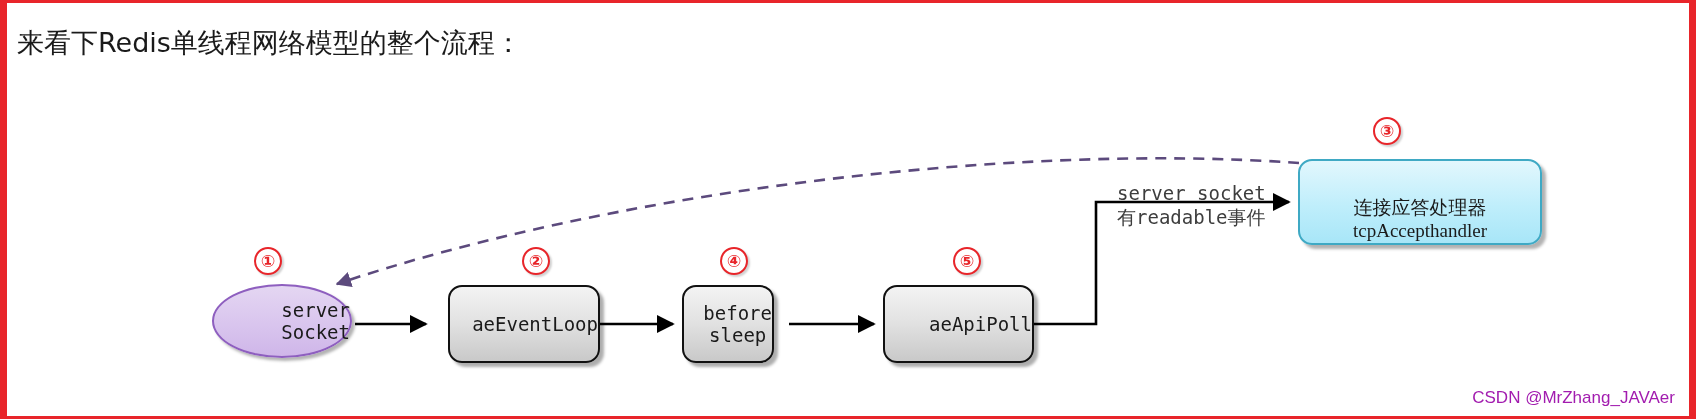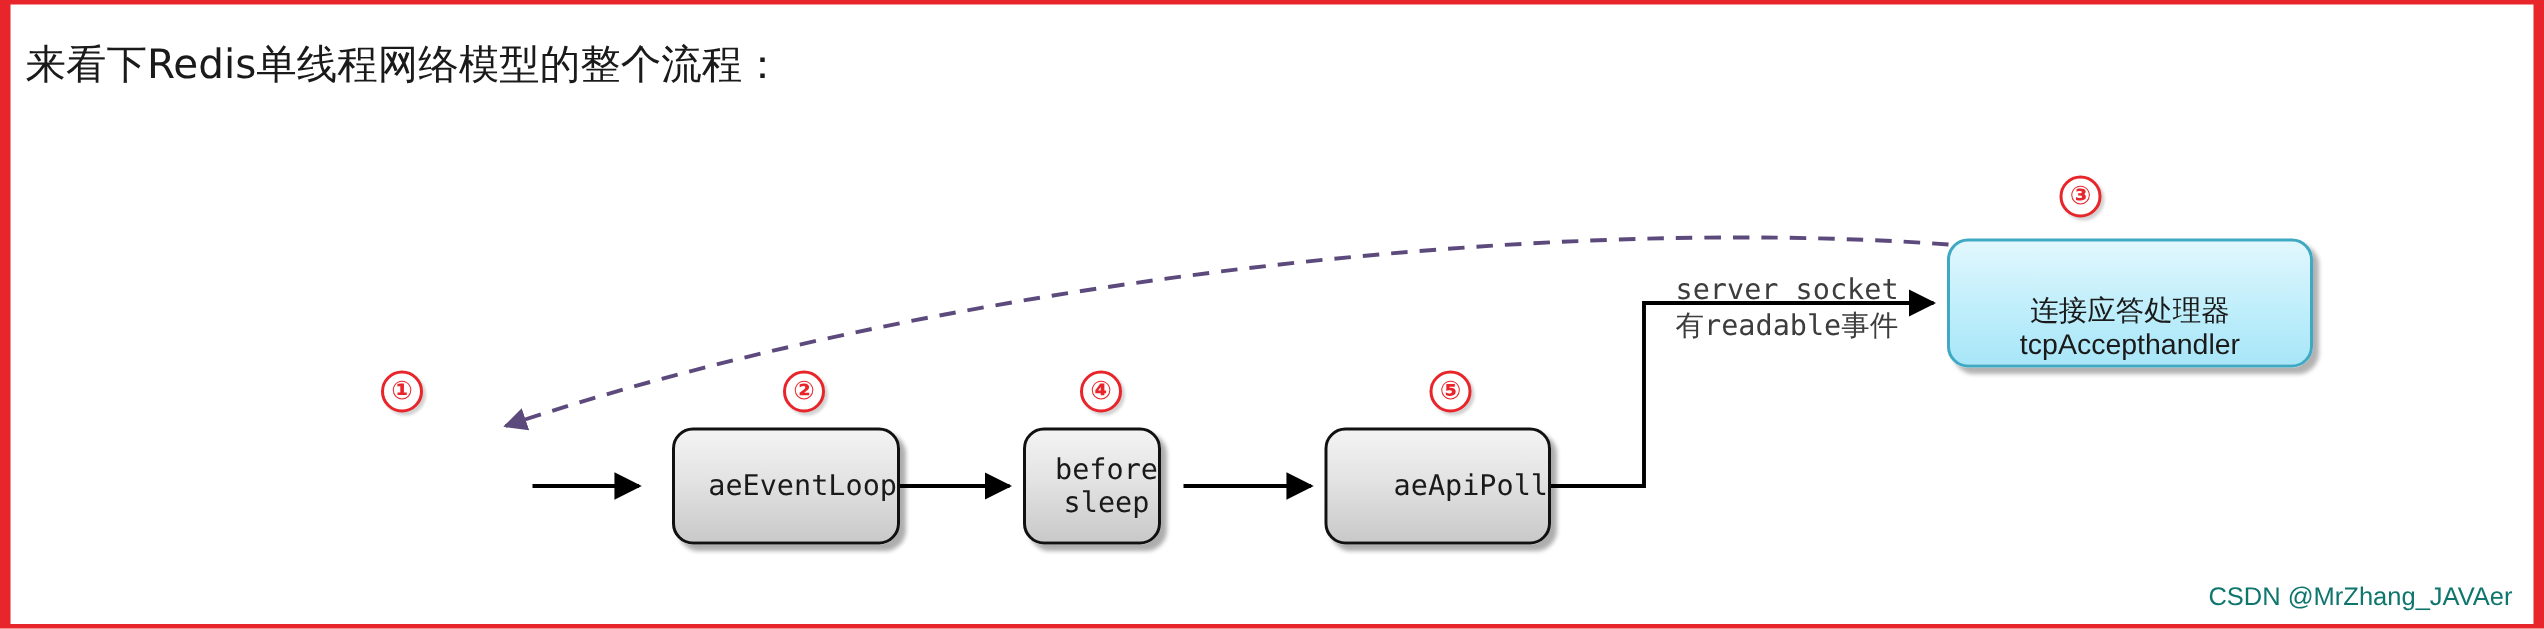--- a/index.html
+++ b/index.html
@@ -103,21 +103,21 @@
     font-size: 18px;
     box-shadow: 4px 4px 3px rgba(0,0,0,0.30);
     flex-direction: column;
     line-height: 1.25;
   }
   #node-tcp-accept-handler .cn {
     font-family: "DejaVu Sans", "Liberation Sans", sans-serif;
     font-size: 19px;
   }
   #node-tcp-accept-handler .mono {
-    font-family: Liberation Sans, sans-serif;
+    font-family: Liberation Serif, serif;
     font-size: 19px;
   }
 
   
   .badge {
     position: absolute;
     width: 28px;
     height: 28px;
     border-radius: 50%;
     border: 2.5px solid #e8252a;
@@ -152,21 +152,21 @@
   }
   #edge-label-server-socket-readable .ln { display: block; }
 
   
   #watermark {
     position: absolute;
     right: 14px;
     bottom: 8px;
     font-family: "Liberation Sans", sans-serif;
     font-size: 17px;
-    color: #0f766e;
+    color: #a21caf;
     white-space: nowrap;
   }
 </style>
 </head>
 <body>
 
 <div id="page">
   <div id="canvas">
 
     <div id="title">来看下Redis单线程网络模型的整个流程：</div>
@@ -195,20 +195,22 @@
 
       <g>
         <path d="M 1019 321 L 1089 321 L 1089 199 L 1282 199" stroke="#000000" stroke-width="2.6" fill="none" stroke-linejoin="miter" marker-end="url(#arrow-black)"></path>
       </g>
 
       <g>
         <path d="M 1292 160 C 1000 139, 600 190, 330 281" stroke="#5c4a7d" stroke-width="2.6" fill="none" stroke-dasharray="11 8" marker-end="url(#arrow-purple)"></path>
       </g>
     </svg>
 
+    <div class="node" id="node-server-socket">server
+Socket</div>
 
     <div class="node proc" id="node-ae-event-loop">aeEventLoop</div>
 
     <div class="node proc" id="node-before-sleep">before
 sleep</div>
 
     <div class="node proc" id="node-ae-api-poll">aeApiPoll</div>
 
     <div class="node" id="node-tcp-accept-handler">
       <span class="cn">连接应答处理器</span>

